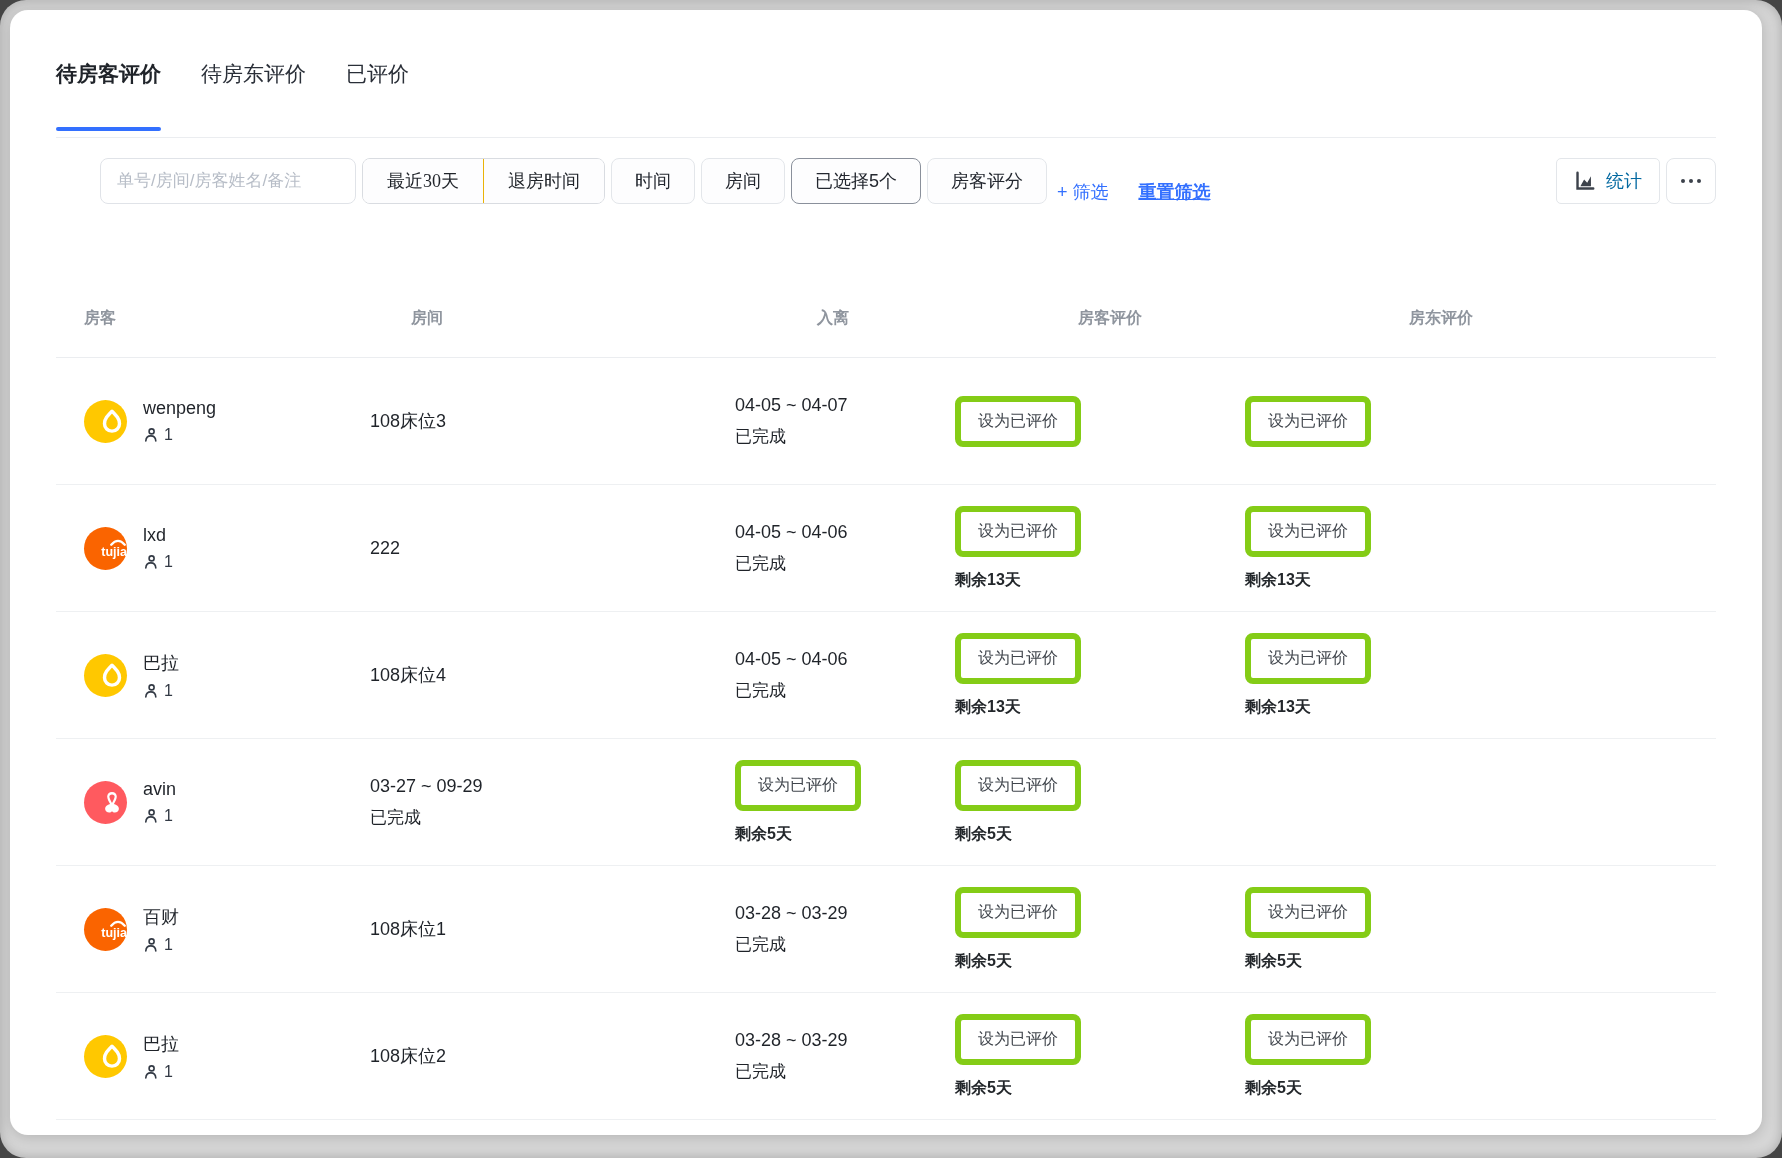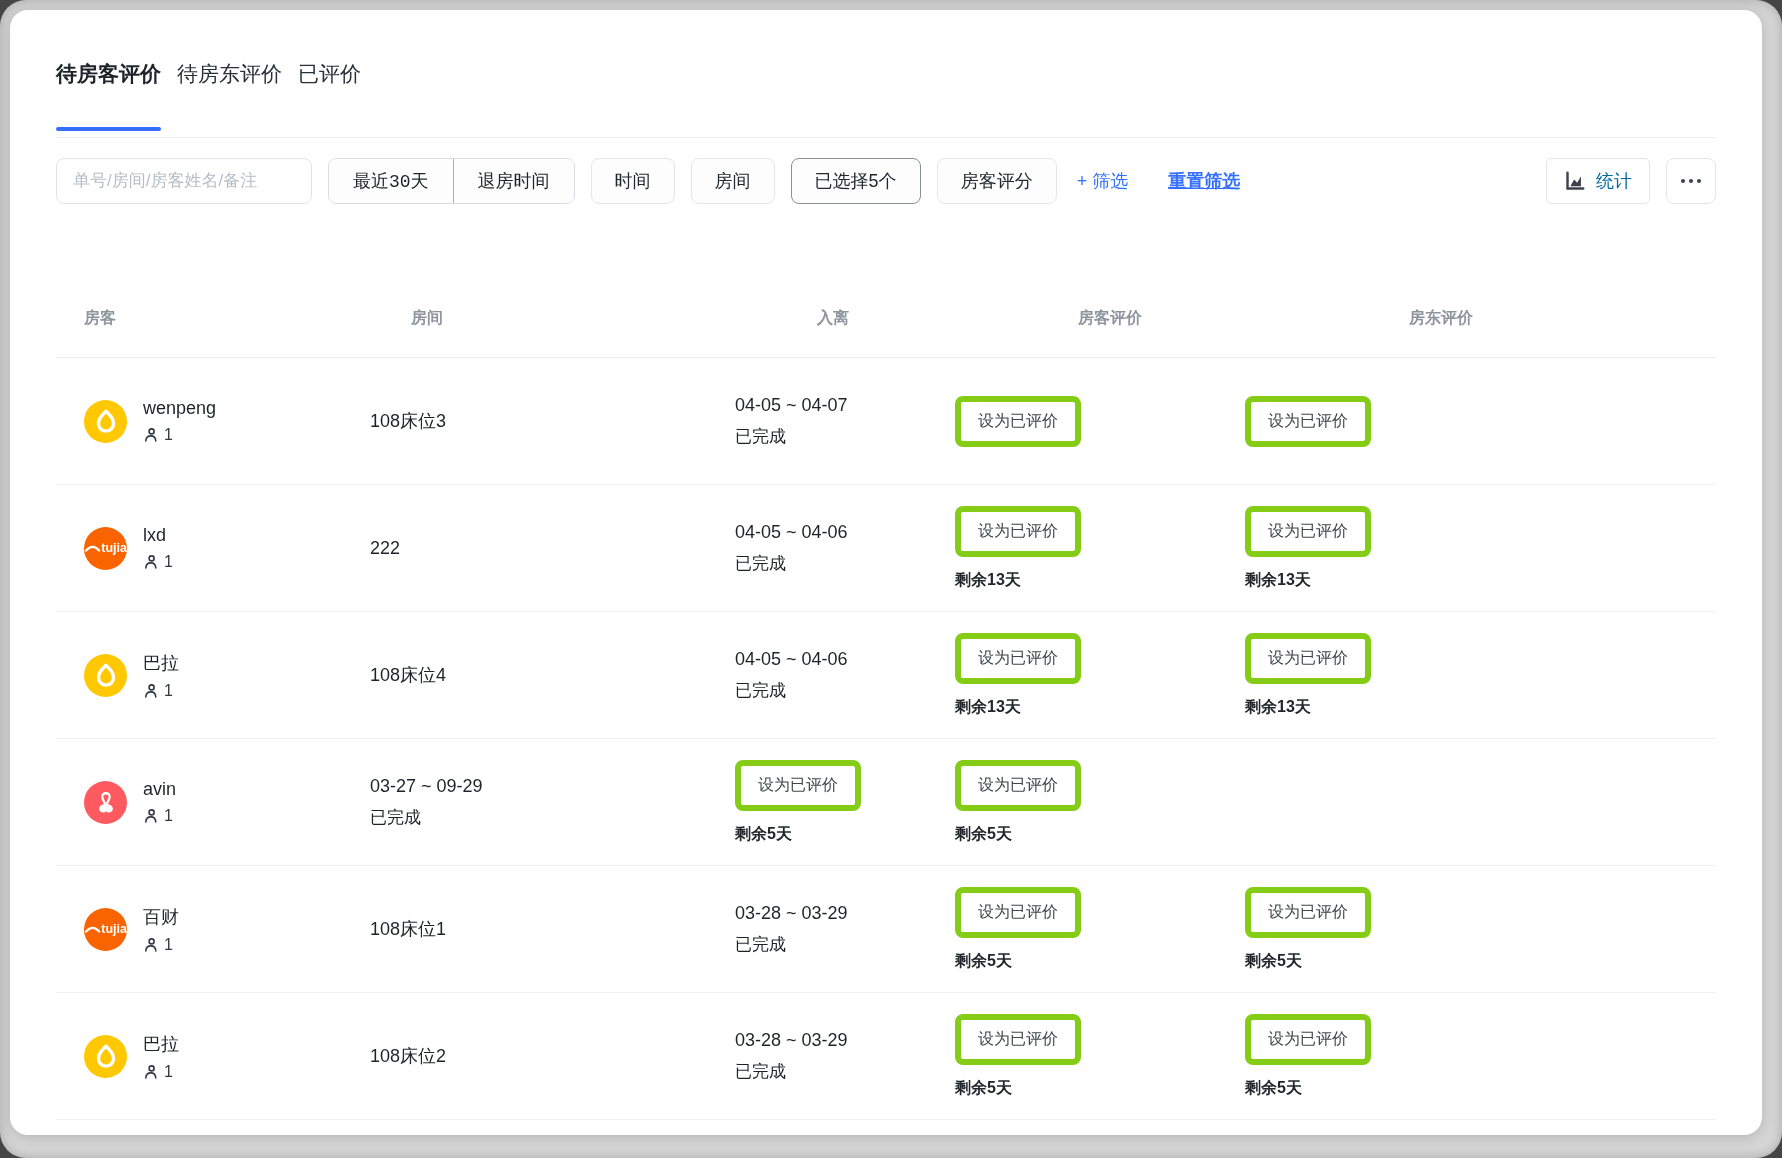--- a/index.html
+++ b/index.html
@@ -9,35 +9,35 @@
   .frame { position:absolute; inset:0; background:#d6d6d6; border-radius:26px;
            box-shadow: inset 0 0 12px rgba(0,0,0,.22); }
 
   .card { position:absolute; left:10px; top:10px; width:1752px; height:1125px;
           background:#ffffff; border-radius:18px;
           box-shadow:0 2px 14px rgba(0,0,0,.16); overflow:hidden; }
 
   .content { padding:0 46px; }
 
   
-  .tabbar { display:flex; align-items:flex-end; gap:16px; height:128px; border-bottom:1px solid #ebedf0; }
+  .tabbar { display:flex; align-items:flex-end; gap:40px; height:128px; border-bottom:1px solid #ebedf0; }
   .tab { position:relative; font-size:21px; color:#2a2f38; height:100%; display:flex; align-items:center; cursor:pointer; }
   .tab.active { font-weight:700; color:#1f2329; }
   .tab.active::after { content:""; position:absolute; left:0; right:0; bottom:6px; height:4px;
                        background:var(--accent,#3370ff); border-radius:2px; }
 
   
-  .filterbar { display:flex; align-items:center; gap:16px; margin-top:20px; height:46px; }
+  .filterbar { display:flex; align-items:flex-end; gap:6px; margin-top:20px; height:46px;margin-left:44px; }
   .search { width:256px; height:46px; border:1px solid #e0e3e8; border-radius:8px; padding:0 16px;
             font-size:17px; color:#1f2329; outline:none; font-family:inherit; }
   .search::placeholder { color:#b7bdc7; }
 
   .seg { display:flex; border:1px solid #d9dce1; border-radius:8px; overflow:hidden; height:46px; background:#fff; }
   .seg button { height:100%; padding:0 24px; background:#fdfdfe; border:none; font-size:18px; color:#1f2329;
-                font-family:Liberation Mono, monospace; cursor:pointer; }
+                font-family:Liberation Serif, serif; cursor:pointer; }
   .seg button + button { border-left:1px solid #eab308; }
 
   .pill { height:46px; padding:0 23px; border:1px solid #e3e6ea; border-radius:8px; background:#fdfdfe;
           font-size:18px; color:#23272f; font-family:inherit; cursor:pointer; }
   .pill.selected { border-color:#8a909b; }
 
   .flink { font-size:18px; color:var(--accent,#3370ff); cursor:pointer; white-space:nowrap; }
   .flink.reset { text-decoration:underline; margin-left:24px; font-weight:600; }
   .flink.add { margin-left:4px; }
 
@@ -51,22 +51,22 @@
   
   .thead { display:grid; grid-template-columns:314px 365px 220px 290px 1fr; margin-top:104px;
            padding-bottom:28px; border-bottom:1px solid #ebedf0;gap:41px; }
   .thead .hcell { font-size:16px; font-weight:600; color:#8f959e; }
   .col-pad { padding-left:28px; }
 
   .trow { display:grid; grid-template-columns:314px 365px 220px 290px 1fr; height:127px;
           align-items:center; border-bottom:1px solid #eef0f2; }
 
   .guest-cell { display:flex; align-items:center; gap:16px; padding-left:28px; }
-  .avatar { width:43px; height:43px; border-radius:50%; display:flex; 
-            align-items:center; justify-content:center; flex-shrink:0; }
+  .avatar { width:43px; height:43px; border-radius:50%; display:flex; flex-direction:column;
+            align-items:flex-end; justify-content:center; flex-shrink:0; }
   .guest-name { font-size:18px; color:#1f2329; }
   .guest-count { display:flex; align-items:center; gap:5px; margin-top:7px; font-size:16px; color:#333a45; }
 
   .tujia-text { color:#fff; font-size:12.5px; font-weight:700; line-height:11px; letter-spacing:0; }
 
   .room-cell { font-size:18px; color:#1f2329; }
   .dates { font-size:18px; color:#1f2329; }
   .status { font-size:17px; color:#1f2329; margin-top:9px; }
 
   .review-cell { display:flex; flex-direction:column; align-items:flex-start; }

